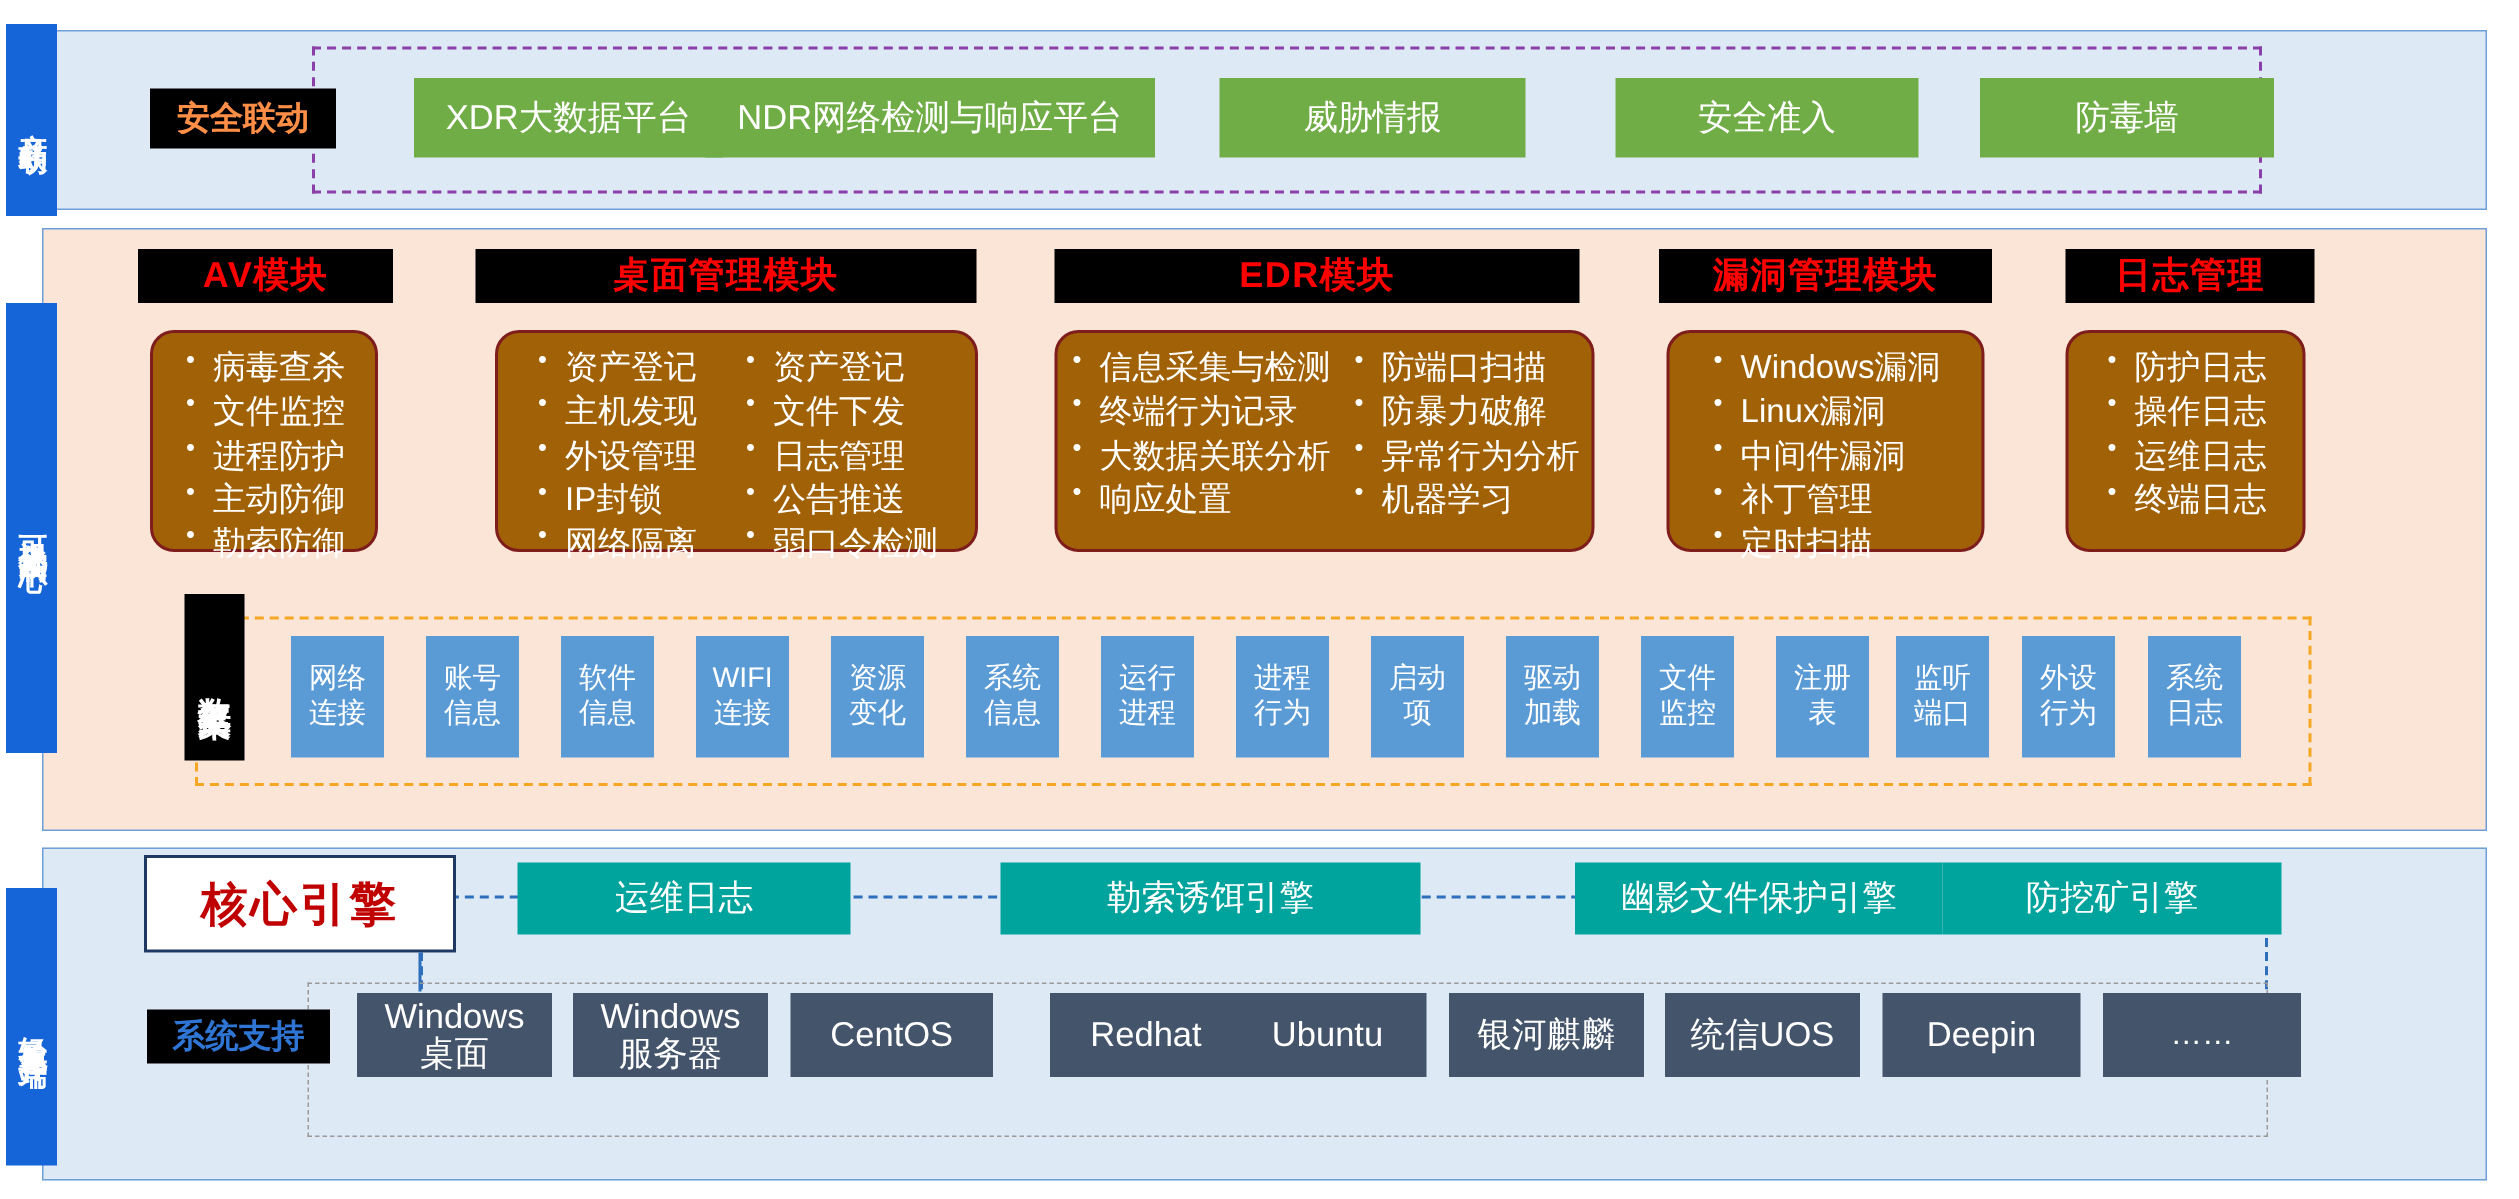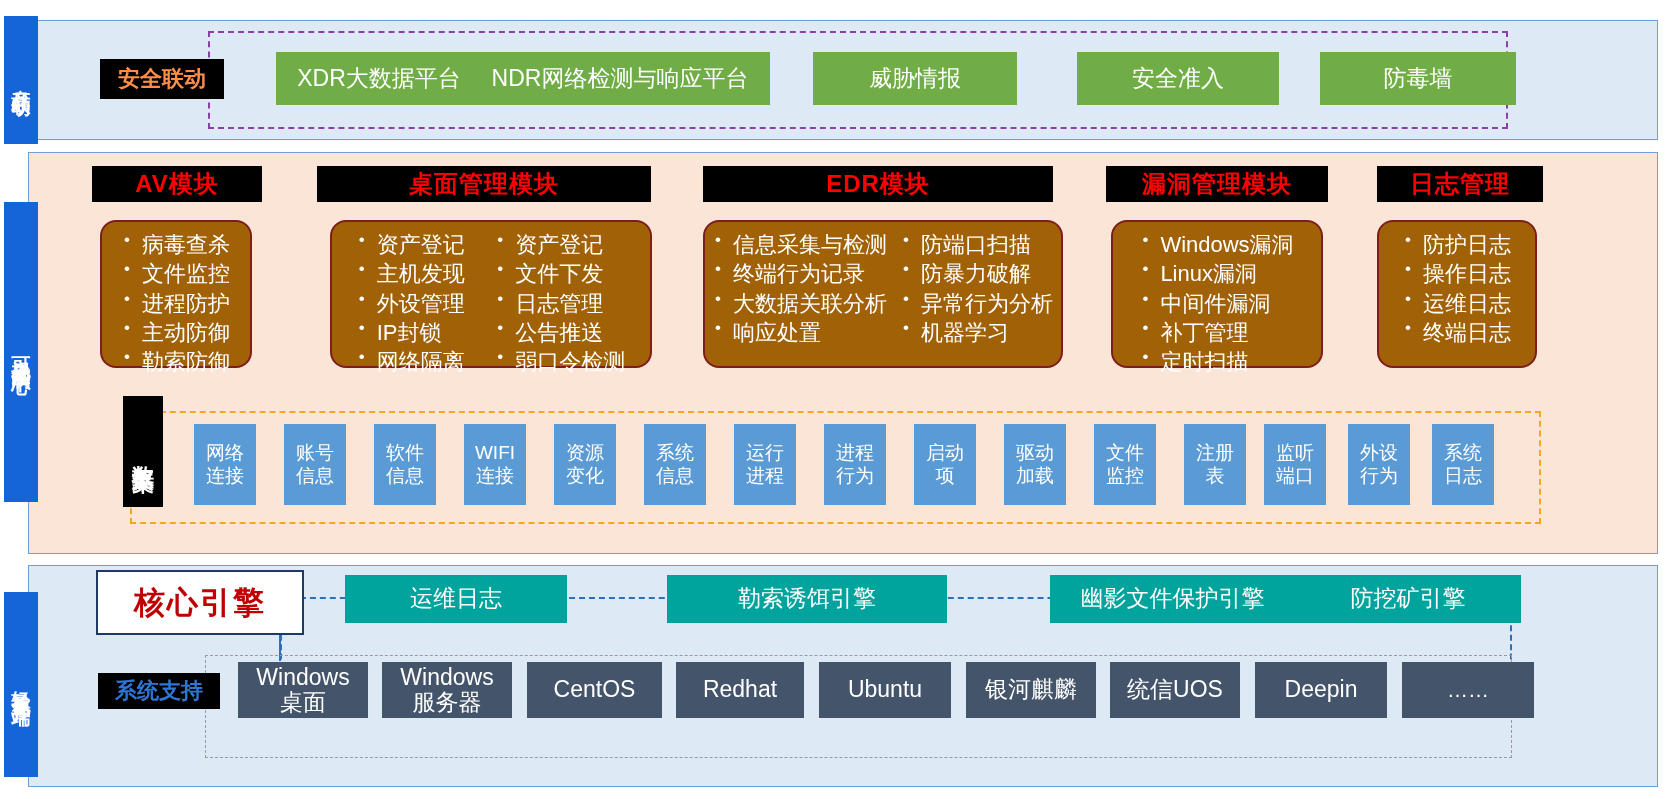--- a/index.html
+++ b/index.html
@@ -397,21 +397,21 @@
 
   <div class="os-box" style="left:238px; top:662px; width:130px; height:56px;">
       <span>Windows<br>桌面</span>
     </div>
   <div class="os-box" style="left:382px; top:662px; width:130px; height:56px;">
       <span>Windows<br>服务器</span>
     </div>
   <div class="os-box" style="left:527px; top:662px; width:135px; height:56px;">
       <span>CentOS</span>
     </div>
-  <div class="os-box" style="left:676px; top:662px; width:128px; height:56px;">
+  <div class="os-box" style="left:700px; top:662px; width:128px; height:56px;">
       <span>Redhat</span>
     </div>
   <div class="os-box" style="left:819px; top:662px; width:132px; height:56px;">
       <span>Ubuntu</span>
     </div>
   <div class="os-box" style="left:966px; top:662px; width:130px; height:56px;">
       <span>银河麒麟</span>
     </div>
   <div class="os-box" style="left:1110px; top:662px; width:130px; height:56px;">
       <span>统信UOS</span>

